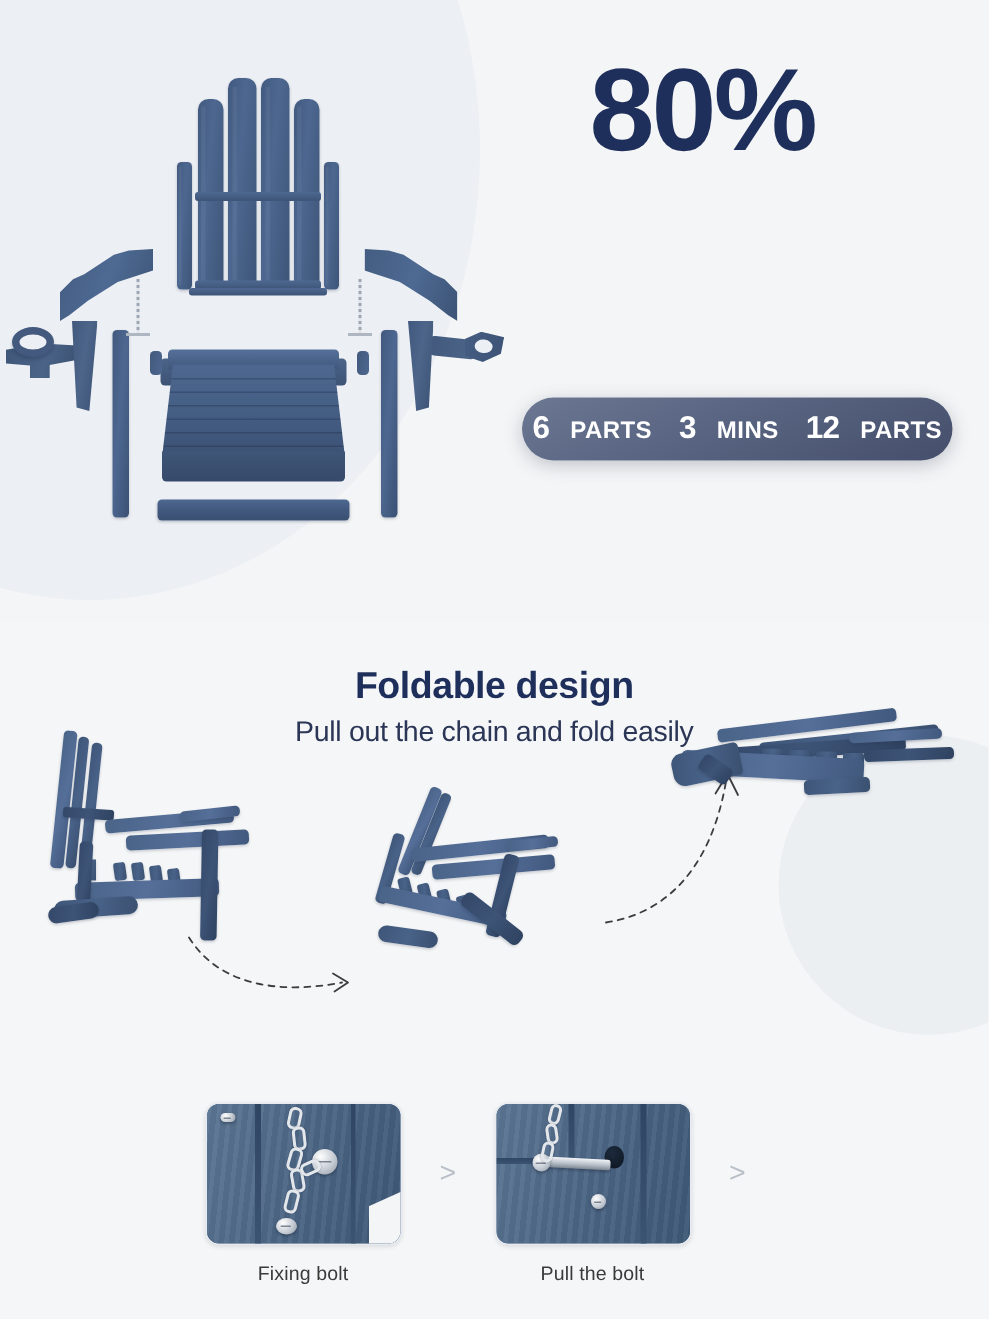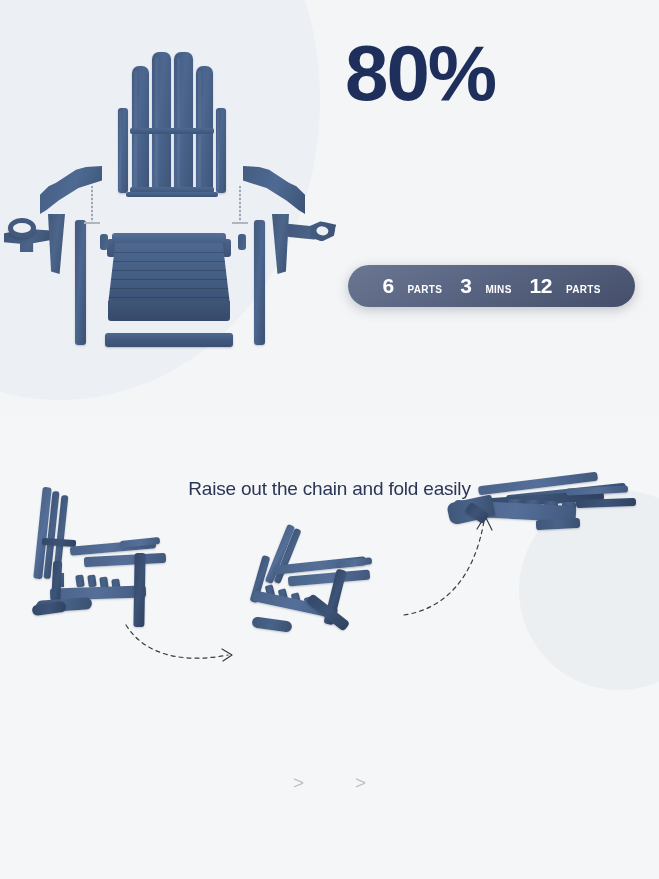--- a/index.html
+++ b/index.html
@@ -178,40 +178,40 @@
     opacity: .85;
   }
   .chain-t {
     position: absolute; height: 2px; background: #aeb6c2;
   }
 
   
   .hero-text { position: absolute; left: 345px; top: 36px; width: 300px; }
   .pct {
     font-size: 78px; font-weight: bold; color: #1f2f5b;
-    letter-spacing: -2px; line-height: .95;
+    letter-spacing: -2px; line-height: .95; margin-left: 48px;
   }
   .assembled {
     margin-top: 6px;
     font-size: 42px; color: #1f2f5b; letter-spacing: -.5px;
     line-height: 1;
   }
 
   .pill {
     position: absolute; left: 348px; top: 265px;
     width: 287px; height: 42px;
     border-radius: 21px;
     background: linear-gradient(155deg, #6c7792 0%, #5a6683 40%, #454f6b 100%);
     box-shadow: 0 3px 12px rgba(70,80,105,.30);
     display: flex; align-items: center; justify-content: center;
     gap: 0;
   }
   .pill-grp { display: flex; align-items: baseline; padding: 0 9px; }
   .pill-num { color: #fff; font-size: 21px; font-weight: bold; letter-spacing: -.5px; }
-  .pill-lbl { color: #fff; font-size: 10px; font-weight: bold; margin-left: 4px; letter-spacing: .3px; padding-left: 10px; }
+  .pill-lbl { color: #fff; font-size: 16px; font-weight: bold; margin-left: 4px; letter-spacing: .3px; padding-left: 10px; }
 
   
   .fold {
     position: absolute;
     left: 0; top: 415px; width: 659px; height: 464px;
     background: #f5f6f7;
     overflow: hidden;
   }
   .fold-circle {
     position: absolute; right: -60px; top: 75px;
@@ -400,21 +400,22 @@
     <div class="pill-grp">
       <span class="pill-num">12</span>
       <span class="pill-lbl">PARTS</span>
     </div>
   </div>
 </section>
 
 <section class="fold">
   <div class="fold-circle"></div>
 
-  <div class="fold-sub">Raise out the chain and fold easily</div>
+  <div class="fold-h">Foldable design</div>
+  <div class="fold-sub">Pull out the chain and fold easily</div>
 
   <div class="chair c1">
     <div class="cp l" style="left:10px;top:0;width:9px;height:92px;transform:rotate(6deg);border-radius:3px;"></div>
     <div class="cp" style="left:20px;top:4px;width:7px;height:88px;transform:rotate(6deg);border-radius:3px;"></div>
     <div class="cp" style="left:29px;top:8px;width:7px;height:86px;transform:rotate(6deg);border-radius:3px;"></div>
     <div class="cp d" style="left:14px;top:52px;width:34px;height:7px;transform:rotate(4deg);border-radius:2px;"></div>
     <div class="cp l" style="left:42px;top:56px;width:86px;height:9px;transform:rotate(-5deg);border-radius:3px;"></div>
     <div class="cp l" style="left:56px;top:68px;width:82px;height:10px;transform:rotate(-3deg);border-radius:3px;"></div>
     <div class="cp" style="left:30px;top:86px;width:6px;height:14px;"></div>
     <div class="cp" style="left:48px;top:88px;width:8px;height:12px;transform:rotate(-8deg);border-radius:2px;"></div>
@@ -465,20 +466,54 @@
     <div class="cp l" style="left:6px;top:30px;width:122px;height:16px;transform:rotate(3deg);border-radius:4px;"></div>
     <div class="cp" style="left:0px;top:26px;width:46px;height:22px;transform:rotate(-12deg);border-radius:7px 3px 3px 8px;"></div>
     <div class="cp d" style="left:18px;top:34px;width:22px;height:12px;transform:rotate(34deg);border-radius:3px;"></div>
     <div class="cp" style="left:88px;top:46px;width:44px;height:10px;transform:rotate(-3deg);border-radius:3px;"></div>
     <div class="cp d" style="left:128px;top:26px;width:60px;height:8px;transform:rotate(-2deg);border-radius:3px;"></div>
     <div class="cp l" style="left:118px;top:14px;width:62px;height:7px;transform:rotate(-3deg);border-radius:3px;"></div>
   </div>
 
   <div class="steps">
 
+    <div class="step">
+      <div class="thumb">
+        <div class="slatbg"></div>
+        <div class="gap" style="left:32px;top:0;width:4px;height:95px;"></div>
+        <div class="gap" style="left:96px;top:0;width:3px;height:95px;"></div>
+        <div class="wedge" style="left:108px;top:58px;width:23px;height:37px;clip-path:polygon(0% 28%,100% 0%,100% 100%,0% 100%);"></div>
+        <div class="bolt" style="left:70px;top:30px;width:17px;height:17px;"></div>
+        <div class="bolt" style="left:46px;top:76px;width:14px;height:11px;"></div>
+        <div class="link" style="left:54px;top:2px;width:9px;height:15px;transform:rotate(12deg);"></div>
+        <div class="link" style="left:57px;top:15px;width:9px;height:16px;transform:rotate(-6deg);"></div>
+        <div class="link" style="left:54px;top:29px;width:9px;height:16px;transform:rotate(16deg);"></div>
+        <div class="link" style="left:56px;top:43px;width:9px;height:16px;transform:rotate(-10deg);"></div>
+        <div class="link" style="left:52px;top:57px;width:9px;height:16px;transform:rotate(14deg);"></div>
+        <div class="link" style="left:62px;top:38px;width:14px;height:9px;transform:rotate(-24deg);"></div>
+        <div class="bolt" style="left:9px;top:6px;width:10px;height:6px;border-radius:3px;"></div>
+      </div>
+      <div class="step-cap">Fixing bolt</div>
+    </div>
 
     <div class="chev">&gt;</div>
 
+    <div class="step">
+      <div class="thumb">
+        <div class="slatbg"></div>
+        <div class="gap" style="left:48px;top:0;width:4px;height:40px;"></div>
+        <div class="gap" style="left:0px;top:36px;width:50px;height:4px;"></div>
+        <div class="gap" style="left:96px;top:0;width:4px;height:95px;"></div>
+        <div class="hole" style="left:72px;top:28px;width:13px;height:15px;"></div>
+        <div class="shaft" style="left:28px;top:36px;width:48px;height:7px;transform:rotate(3deg);"></div>
+        <div class="bolt" style="left:24px;top:33px;width:12px;height:12px;"></div>
+        <div class="bolt" style="left:63px;top:60px;width:10px;height:10px;"></div>
+        <div class="link" style="left:35px;top:0px;width:8px;height:14px;transform:rotate(14deg);"></div>
+        <div class="link" style="left:33px;top:13px;width:8px;height:14px;transform:rotate(-8deg);"></div>
+        <div class="link" style="left:30px;top:25px;width:8px;height:14px;transform:rotate(12deg);"></div>
+      </div>
+      <div class="step-cap">Pull the bolt</div>
+    </div>
 
     <div class="chev">&gt;</div>
 
   </div>
 </section>
 
 </body></html>

